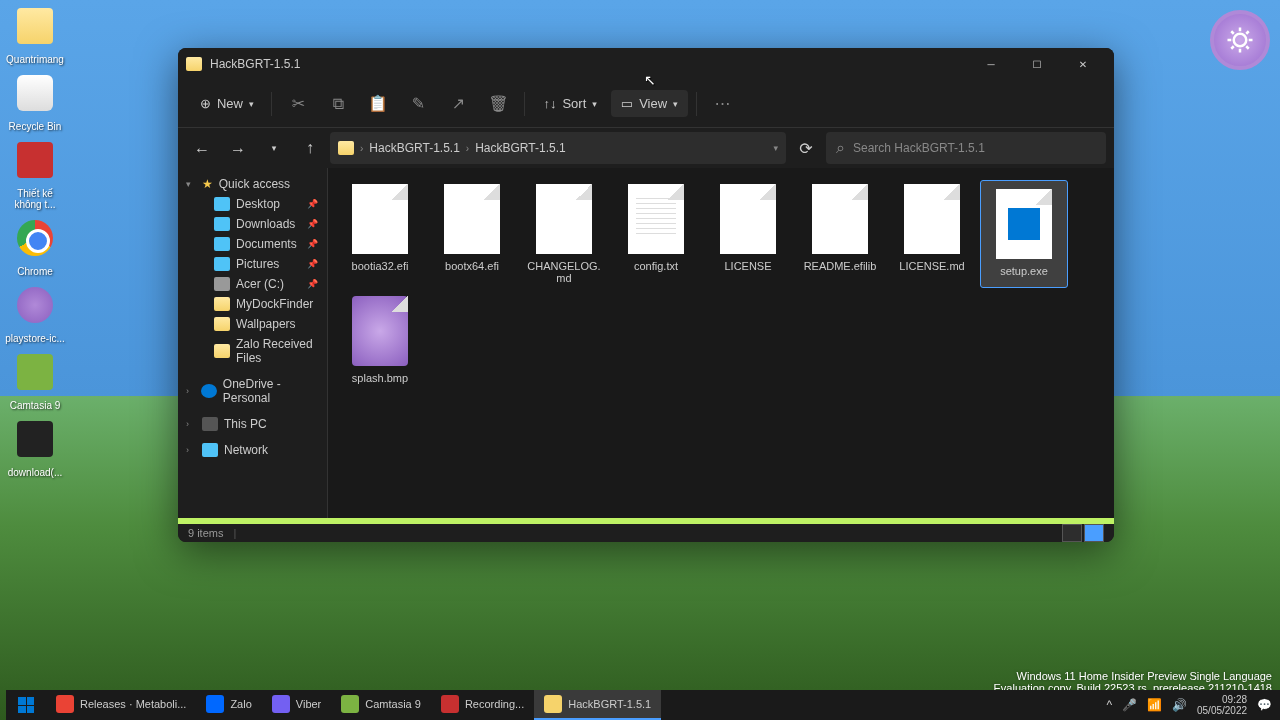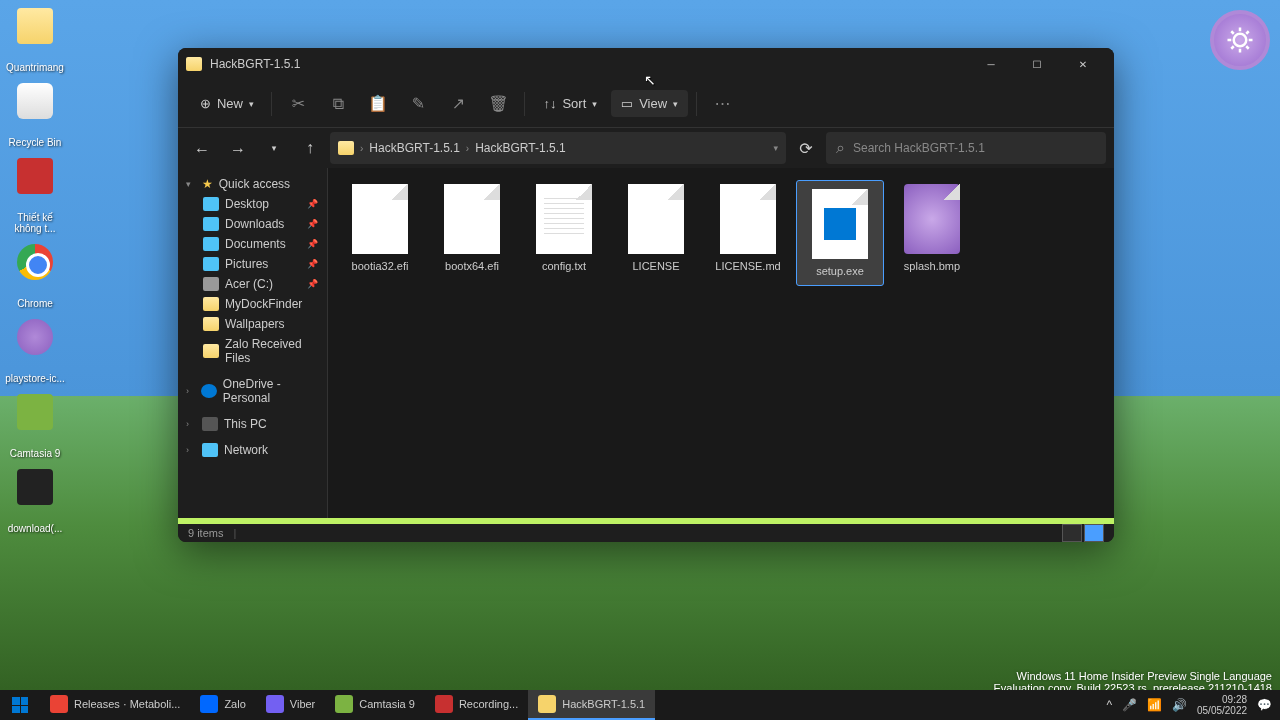--- a/index.html
+++ b/index.html
@@ -15,21 +15,21 @@
   background: linear-gradient(to bottom, #5AA5E8, #4B95DA);
 }
 .desktop::after {
   content: ''; position: absolute; bottom: 0; left: 0; right: 0; height: 45%;
   background: linear-gradient(to bottom, #6BB06B 0%, #4E8C3E 40%, #2E5A1E 100%);
 }
 
 .desktop-icons { position: absolute; top: 8px; left: 5px; z-index: 1; }
 .dicon { width: 60px; text-align: center; margin-bottom: 10px; cursor: pointer; }
 .dicon-img { width: 36px; height: 36px; margin: 0 auto; border-radius: 4px; }
-.dicon-label { color: #fff; font-size: 10px; text-shadow: 1px 1px 2px rgba(0,0,0,0.7); margin-top: 18px; word-wrap: break-word; }
+.dicon-label { color: #fff; font-size: 10px; text-shadow: 1px 1px 2px rgba(0,0,0,0.7); margin-top: 10px; word-wrap: break-word; }
 .folder-ico { background: linear-gradient(to bottom, #FFE9A2, #F6D36B); border-radius: 4px; }
 .bin-ico { background: linear-gradient(to bottom, #fff, #ddd); border-radius: 6px; }
 .chrome-ico { background: conic-gradient(#EA4335 0 120deg, #FBBC05 120deg 240deg, #34A853 240deg 360deg); border-radius: 50%; position: relative; }
 .chrome-ico::after { content: ''; position: absolute; top: 25%; left: 25%; width: 50%; height: 50%; background: #4285F4; border: 3px solid #fff; border-radius: 50%; }
 .purple-ico { background: radial-gradient(circle, #B089D8, #8B5FBF); border-radius: 50%; }
 .red-ico { background: #C73030; border-radius: 4px; color: #fff; font-size: 8px; display:flex;align-items:center;justify-content:center; }
 .green-ico { background: #7CB342; border-radius: 4px; }
 .dark-ico { background: #222; border-radius: 4px; }
 
 .top-badge {
@@ -75,41 +75,41 @@
 .side-chevron { width: 10px; color: #888; font-size: 9px; }
 .side-icon { width: 16px; height: 14px; border-radius: 2px; flex-shrink: 0; }
 .star-icon { color: #F6C94C; font-size: 12px; }
 .blue-folder { background: #4FC3F7; }
 .yellow-folder { background: linear-gradient(to bottom, #FFE9A2, #F6D36B); }
 .disk-icon { background: #999; }
 .cloud-icon { background: #0078D4; border-radius: 50%; }
 .pc-icon { background: #555; }
 .net-icon { background: #4FC3F7; }
 .pin { color: #666; font-size: 9px; margin-left: auto; }
-.side-indent { padding-left: 25px; }
+.side-indent { padding-left: 36px; }
 
 .files { flex: 1; padding: 12px 8px; display: flex; flex-wrap: wrap; align-content: flex-start; gap: 4px; background: #191919; }
 .file-item { width: 88px; text-align: center; padding: 4px; border-radius: 3px; cursor: pointer; }
 .file-item.selected { background: #404040; border: 1px solid #4a9eff; padding: 8px; text-align: center; }
 .file-thumb { width: 56px; height: 70px; background: #fff; margin: 0 auto 6px; position: relative; }
 .file-thumb::before { content: ''; position: absolute; top: 0; right: 0; width: 16px; height: 16px; background: linear-gradient(135deg, transparent 50%, #ddd 50%); }
 .file-thumb.text::after { content: ''; position: absolute; top: 14px; left: 8px; right: 8px; height: 40px; background: repeating-linear-gradient(to bottom, #ddd 0 1px, transparent 1px 5px); }
 .file-thumb.exe { background: #fff; display: flex; align-items: center; justify-content: center; }
 .file-thumb.exe::after { content: ''; width: 32px; height: 32px; background: #0078D4; }
 .file-thumb.bmp { background: radial-gradient(circle, #C9A8E8, #8B5FBF); border-radius: 4px; }
 .file-label { color: #ccc; font-size: 11px; word-wrap: break-word; }
 
 .statusbar { height: 24px; background: #1e1e1e; border-top: 6px solid #bef264; display: flex; align-items: center; padding: 0 10px; color: #999; font-size: 11px; }
 .view-toggle { margin-left: auto; display: flex; gap: 2px; }
 .vt-btn { width: 20px; height: 18px; border: 1px solid #555; background: #2d2d2d; cursor: pointer; }
 .vt-btn.active { background: #4a9eff; }
 
 .watermark { position: absolute; bottom: 26px; right: 8px; text-align: right; color: #fff; font-size: 11px; z-index: 2; text-shadow: 0 0 3px rgba(0,0,0,0.5); }
 
-.taskbar { position: absolute; bottom: 0; left: 0; right: 0; height: 30px; background: #1a1a1a; display: flex; align-items: center; z-index: 20; }
+.taskbar { position: absolute; bottom: 0; left: 6px; right: 0; height: 30px; background: #1a1a1a; display: flex; align-items: center; z-index: 20; }
 .task-item { height: 30px; display: flex; align-items: center; gap: 6px; padding: 0 10px; color: #ccc; font-size: 11px; cursor: pointer; border-bottom: 2px solid transparent; }
 .task-item.active { background: #3a3a3a; border-bottom-color: #4a9eff; }
 .task-icon { width: 18px; height: 18px; border-radius: 3px; }
 .tray { margin-left: auto; display: flex; align-items: center; gap: 10px; padding: 0 8px; color: #ccc; font-size: 10px; }
 .tray-icon { cursor: pointer; font-size: 12px; }
 .clock { text-align: right; line-height: 1.1; font-size: 10px; }
 .start-btn { width: 40px; height: 30px; display: flex; align-items: center; justify-content: center; cursor: pointer; }
 .win-logo { width: 16px; height: 16px; display: grid; grid-template: 1fr 1fr / 1fr 1fr; gap: 1px; }
 .win-logo span { background: #0078D4; }
 
@@ -286,26 +286,34 @@
       <div class="files" id="files">
           <div class="file-item ">
       <div class="file-thumb file"></div>
       <div class="file-label">bootia32.efi</div>
     </div>
           <div class="file-item ">
       <div class="file-thumb file"></div>
       <div class="file-label">bootx64.efi</div>
     </div>
           <div class="file-item ">
+      <div class="file-thumb file"></div>
+      <div class="file-label">CHANGELOG.md</div>
+    </div>
+          <div class="file-item ">
       <div class="file-thumb text"></div>
       <div class="file-label">config.txt</div>
     </div>
           <div class="file-item ">
       <div class="file-thumb file"></div>
       <div class="file-label">LICENSE</div>
+    </div>
+          <div class="file-item ">
+      <div class="file-thumb file"></div>
+      <div class="file-label">README.efilib</div>
     </div>
           <div class="file-item ">
       <div class="file-thumb file"></div>
       <div class="file-label">LICENSE.md</div>
     </div>
           <div class="file-item selected">
       <div class="file-thumb exe"></div>
       <div class="file-label">setup.exe</div>
     </div>
           <div class="file-item ">

